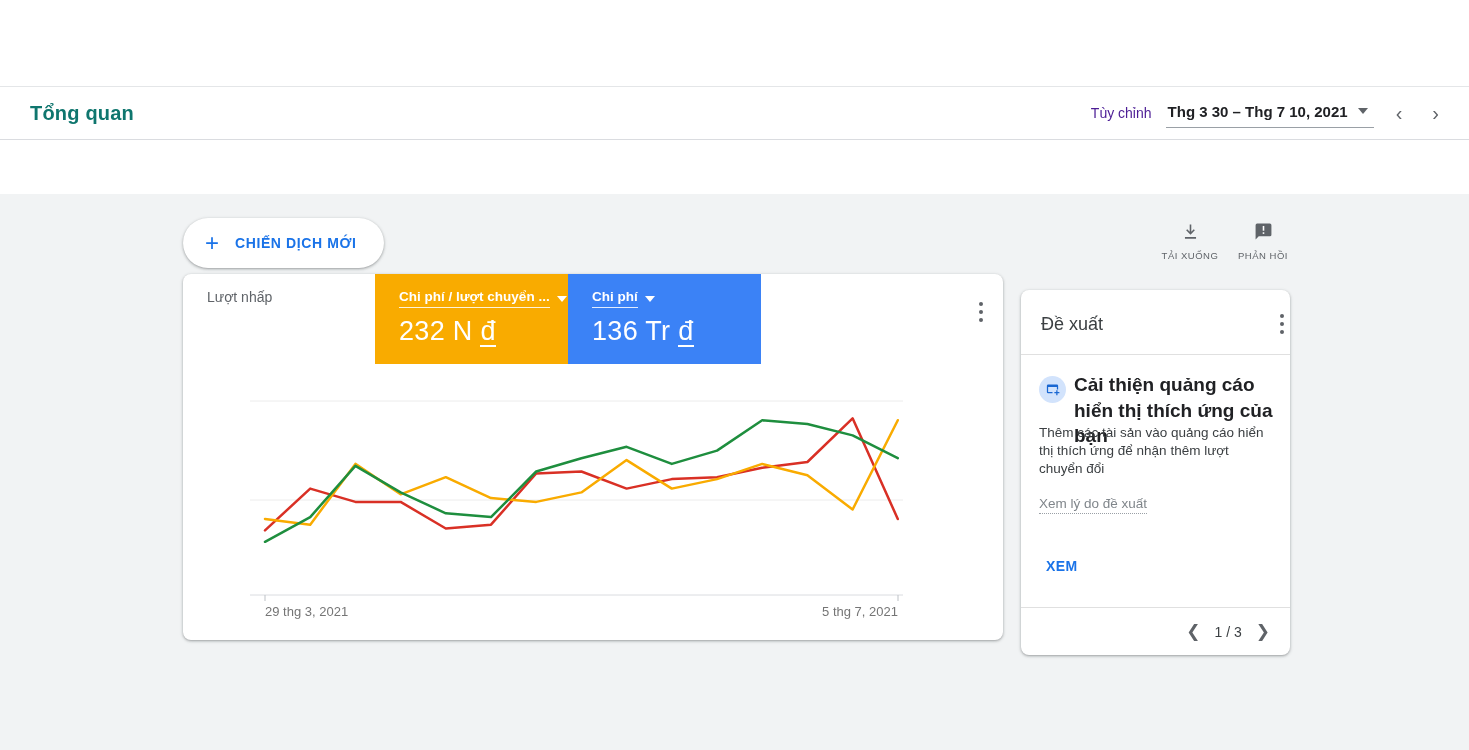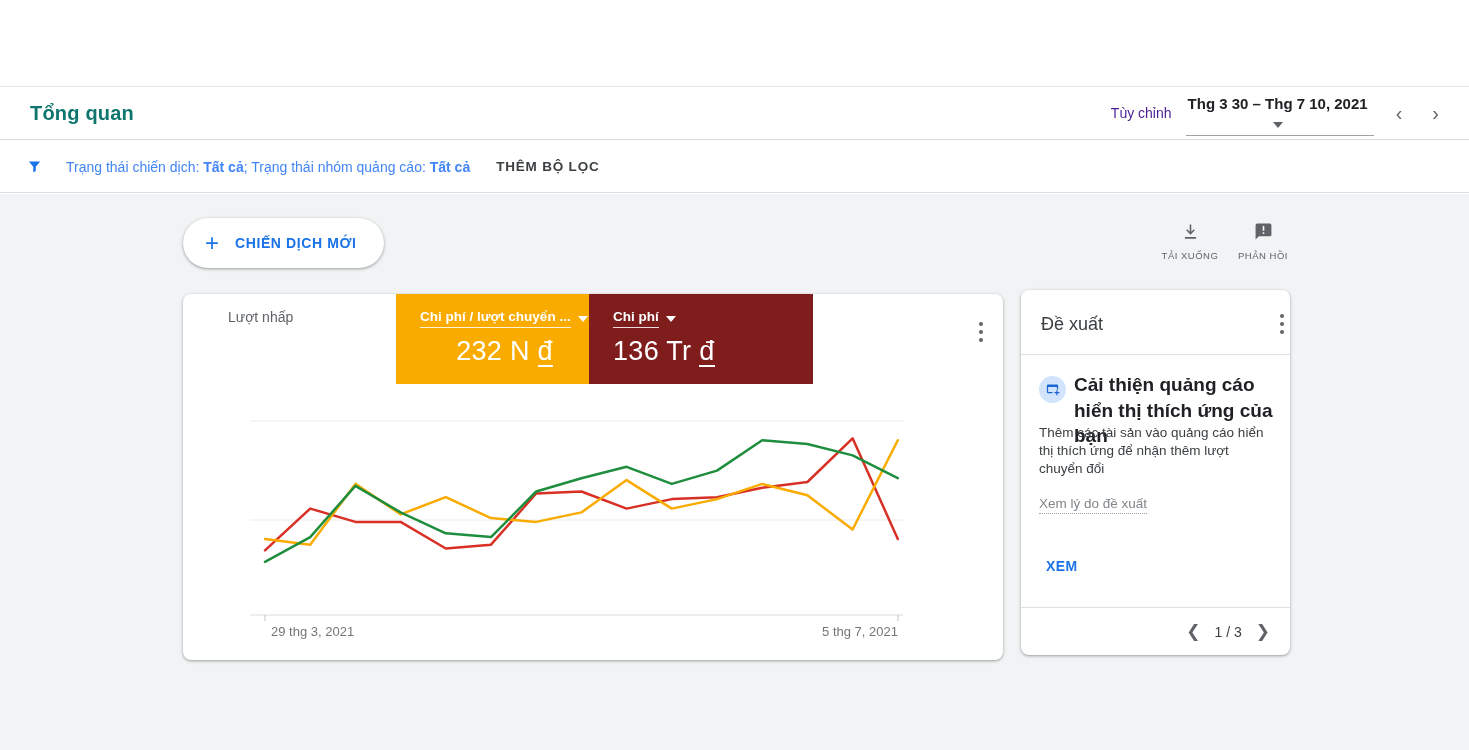--- a/index.html
+++ b/index.html
@@ -8,21 +8,21 @@
   .page { position:relative; width:1469px; height:750px; }
 
   
   .topbar { position:absolute; top:86px; left:0; width:100%; height:54px; background:#fff;
             border-top:1px solid #e4e6e8; border-bottom:1px solid #dadce0;
             display:flex; align-items:center; justify-content:space-between; padding:0 22px 0 30px; }
   .page-title { font-size:20px; font-weight:700; color:#0f766e; letter-spacing:.2px; }
   .date-area { display:flex; align-items:center; gap:14px; }
   .date-custom { color:#4c1d95; font-size:14px; }
   .date-select { display:flex; align-items:center; gap:10px; border-bottom:1px solid #9aa0a6;
-                 padding:4px 6px 7px 2px; cursor:pointer;flex-direction:column; }
+                 padding:4px 6px 7px 2px; cursor:pointer; }
   .date-value { color:#202124; font-size:15px; font-weight:700; }
   .caret { width:0; height:0; border-left:5px solid transparent; border-right:5px solid transparent;
            border-top:6px solid #5f6368; display:inline-block; }
   .chev { font-size:20px; color:#5f6368; padding:0 8px; cursor:pointer; line-height:1; }
 
   
   .filterbar { position:absolute; top:141px; left:0; width:100%; height:52px; background:#fff;
                border-bottom:1px solid #dadce0; display:flex; align-items:center; padding:0 30px 0 27px; }
   .funnel { margin-right:24px; display:flex; align-items:center; }
   .filter-text { font-size:14px; color:#4285f4; }
@@ -40,21 +40,21 @@
   .new-campaign .plus { color:#1a73e8; font-size:24px; font-weight:400; line-height:1; }
   .new-campaign .lbl { color:#1a73e8; font-size:14px; font-weight:700; letter-spacing:.6px; }
 
   .mini-action { position:absolute; top:28px; width:70px; display:flex; flex-direction:column;
                  align-items:center; gap:5px; cursor:pointer; }
   .mini-action .cap { font-size:9.5px; color:#5f6368; letter-spacing:.5px; }
 
   
   .card { background:#fff; border-radius:8px;
           box-shadow:0 1px 2px rgba(60,64,67,.30), 0 1px 3px 1px rgba(60,64,67,.15); }
-  .chart-card { position:absolute; left:183px; top:100px; width:820px; height:366px; overflow:hidden;padding-left:21px; }
+  .chart-card { position:absolute; left:183px; top:80px; width:820px; height:366px; overflow:hidden; }
   .scorecards { display:flex; height:90px; }
   .sc { height:90px; padding:15px 0 0 24px; cursor:pointer; }
   .sc .sc-label-row { display:flex; align-items:center; gap:7px; }
   .sc .sc-label { font-size:13.5px; font-weight:700; color:#fff;
                   border-bottom:1px solid rgba(255,255,255,.85); padding-bottom:3px; }
   .sc .sc-caret { width:0; height:0; border-left:5px solid transparent; border-right:5px solid transparent;
                   border-top:6px solid #fff; }
   .sc .sc-value { font-size:27px; color:#fff; margin-top:8px; letter-spacing:.3px; }
   .sc.plain .sc-label { color:#5f6368; font-weight:400; font-size:14px; border-bottom:none; padding-bottom:4px; }
   .sc.plain .sc-value { color:#3c4043; font-size:28px; }
@@ -97,32 +97,20 @@
       <span class="date-custom">Tùy chỉnh</span>
       <span class="date-select">
         <span class="date-value">Thg 3 30 – Thg 7 10, 2021</span>
         <span class="caret"></span>
       </span>
       <span class="chev">‹</span>
       <span class="chev">›</span>
     </div>
   </div>
 
-  <div class="filterbar">
-    <span class="funnel">
-      <svg width="15" height="15" viewBox="0 0 24 24">
-          <path fill="#1a73e8" d="M3 4h18l-7 8.5V19l-4 2v-8.5z"></path>
-        </svg>
-    </span>
-    <span class="filter-text">
-      <span><span>Trạng thái chiến dịch:</span>&nbsp;<b>Tất cả</b></span><span>;</span>
-      <span><span>Trạng thái nhóm quảng cáo:</span>&nbsp;<b>Tất cả</b></span>
-    </span>
-    <span class="add-filter">THÊM BỘ LỌC</span>
-  </div>
 
   <div class="content">
 
     <button class="new-campaign">
       <span class="plus">+</span>
       <span class="lbl">CHIẾN DỊCH MỚI</span>
     </button>
 
     <div class="mini-action" style="left:1155px;">
       <span>
@@ -143,28 +131,28 @@
       <span class="cap">PHẢN HỒI</span>
     </div>
 
     <div class="card chart-card">
       <div class="scorecards">
         <div class="sc plain" style="width:192px;">
           <div class="sc-label-row">
               <span class="sc-label">Lượt nhấp</span>
             </div>
         </div>
-        <div class="sc" style="width: 193px; background-color: rgb(249, 171, 0); text-align: center;">
+        <div class="sc" style="width: 193px; background-color: rgb(249, 171, 0);">
           <div class="sc-label-row">
               <span class="sc-label">Chi phí / lượt chuyển ...</span>
               <span class="sc-caret"></span>
             </div>
           <div class="sc-value"><span>232 N</span> <span class="dong">đ</span></div>
         </div>
-        <div class="sc" style="width: 224px; background-color: #7f1d1d;">
+        <div class="sc" style="width: 193px; background-color: #3b82f6;">
           <div class="sc-label-row">
               <span class="sc-label">Chi phí</span>
               <span class="sc-caret"></span>
             </div>
           <div class="sc-value"><span>136 Tr</span> <span class="dong">đ</span></div>
         </div>
       </div>
       <div class="kebab">
           <i></i>
           <i></i>
@@ -174,21 +162,21 @@
       <svg style="position:absolute; left:67px; top:110px;" width="660" height="240" viewBox="0 0 660 240">
         <line x1="0" y1="17" x2="653" y2="17" stroke="#ececec" stroke-width="1"></line>
         <line x1="0" y1="116" x2="653" y2="116" stroke="#ececec" stroke-width="1"></line>
         <line x1="0" y1="211" x2="653" y2="211" stroke="#dadce0" stroke-width="1"></line>
         <line x1="15" y1="211" x2="15" y2="217" stroke="#bdc1c6" stroke-width="1"></line>
         <line x1="648" y1="211" x2="648" y2="217" stroke="#bdc1c6" stroke-width="1"></line>
       <polyline points="15.0,146.4 60.2,104.6 105.4,117.9 150.6,117.9 195.8,144.5 241.0,140.7 286.2,89.4 331.4,87.5 376.6,104.6 421.8,95.1 467.0,93.2 512.2,83.7 557.4,78.0 602.6,34.3 647.8,135.0" fill="none" stroke="#d93025" stroke-width="2.5" stroke-linejoin="round" stroke-linecap="round"></polyline>
           <polyline points="15.0,135.0 60.2,140.7 105.4,79.9 150.6,110.3 195.8,93.2 241.0,114.1 286.2,117.9 331.4,108.4 376.6,76.1 421.8,104.6 467.0,95.1 512.2,79.9 557.4,91.3 602.6,125.5 647.8,36.2" fill="none" stroke="#f9ab00" stroke-width="2.5" stroke-linejoin="round" stroke-linecap="round"></polyline>
           <polyline points="15.0,157.8 60.2,133.1 105.4,81.8 150.6,108.4 195.8,129.3 241.0,133.1 286.2,87.5 331.4,74.2 376.6,62.8 421.8,79.9 467.0,66.6 512.2,36.2 557.4,40.0 602.6,51.4 647.8,74.2" fill="none" stroke="#1e8e3e" stroke-width="2.5" stroke-linejoin="round" stroke-linecap="round"></polyline>
         </svg>
-      <div class="axis-label" style="left:82px; top:330px;margin-left:6px;">29 thg 3, 2021</div>
+      <div class="axis-label" style="left:82px; top:330px;">29 thg 3, 2021</div>
       <div class="axis-label" style="right:105px; top:330px;">5 thg 7, 2021</div>
     </div>
 
     <div class="card sugg-card">
       <div class="sugg-head">
         <span class="sugg-title">Đề xuất</span>
         <span class="kebab">
             <i></i>
             <i></i>
             <i></i>

